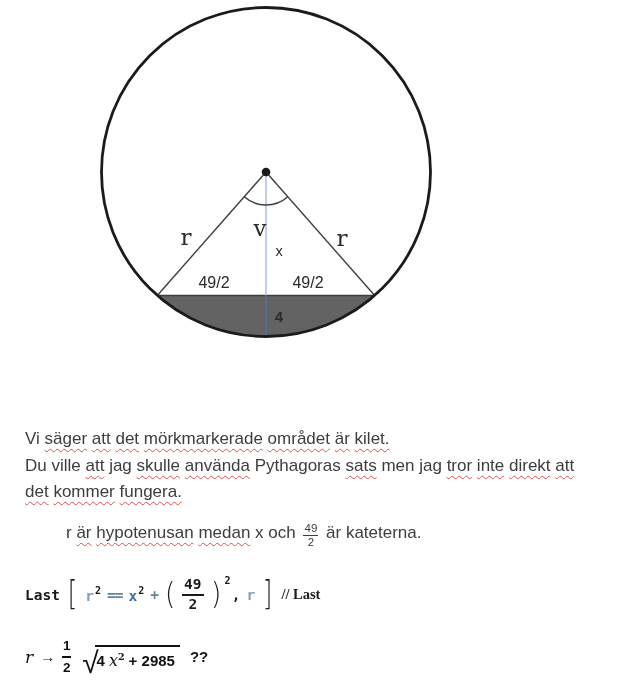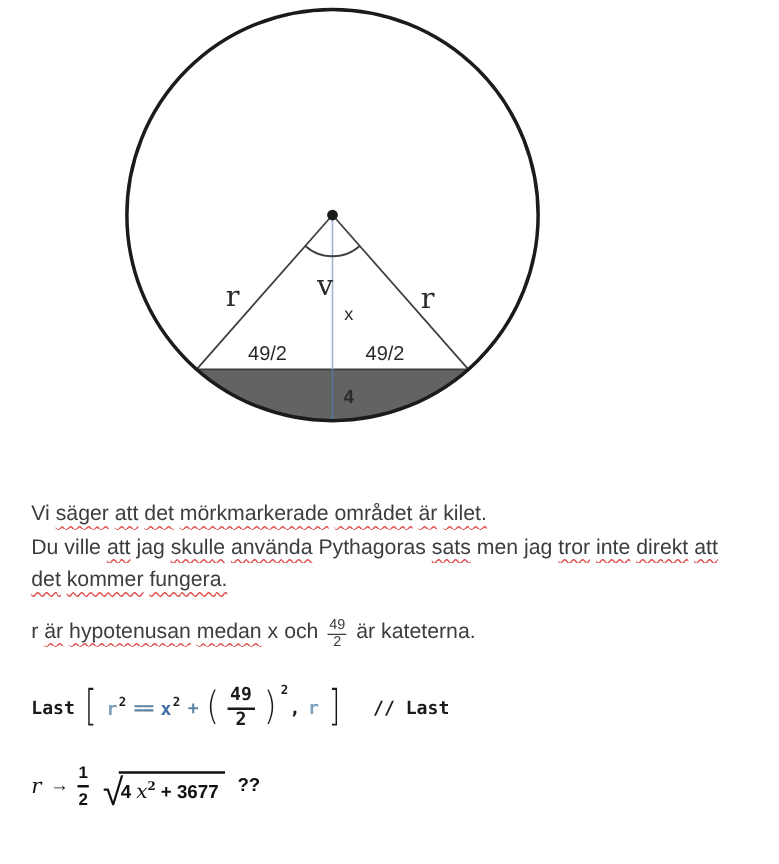--- a/index.html
+++ b/index.html
@@ -2,23 +2,23 @@
 <html><head>
 <meta charset="utf-8">
 <style>
   html,body{margin:0;padding:0;background:#ffffff;}
   .page{position:relative;width:623px;height:691px;background:#ffffff;overflow:hidden;
         font-family:"Liberation Sans",sans-serif;color:#3d3d3d;}
   .diagram{position:absolute;top:0;left:0;}
   .diagram text{font-family:"DejaVu Serif",serif;fill:#2a2a2a;}
   .diagram text.sans{font-family:"Liberation Sans",sans-serif;}
 
-  .text-block{position:absolute;left:25px;top:398px;width:598px;}
+  .text-block{position:absolute;left:25px;top:426px;width:598px;}
   p.para{margin:0;font-size:17px;line-height:26.5px;white-space:nowrap;letter-spacing:0;}
-  p.para2{margin-top:14px;}
+  p.para2{margin-top:14px;margin-left:41px;}
   .sq{text-decoration-line:underline;text-decoration-style:wavy;
       text-decoration-color:#e04f4f;text-decoration-thickness:1px;
       text-underline-offset:3.5px;text-decoration-skip-ink:none;}
   .ifrac{display:inline-flex;flex-direction:column;align-items:center;vertical-align:middle;
          font-size:11.5px;line-height:1.1;margin:0 3px;position:relative;top:2px;}
   .ifrac .num{border-bottom:1.5px solid #3d3d3d;padding:0 1px 0.5px;}
   .ifrac .den{padding-top:0.5px;}
 
   .code-line{margin-top:24px;display:flex;align-items:center;gap:6px;
              font-family:"DejaVu Sans Mono",monospace;font-weight:bold;
@@ -98,36 +98,36 @@
       <span class="cparen">(</span>
       <span class="cfrac">
         <span class="fnum">49</span>
         <span class="fden">2</span>
       </span>
       <span class="cparen">)</span>
       <span class="csup">2</span>
       <span style="margin-left:-5px;">,</span>
       <span class="cvar-r">r</span>
       <span class="cbr">]</span>
-      <span style="margin-left:18px;">// Last</span>
+      <span style="margin-left:1px;font-family:Liberation Serif, serif;">// Last</span>
     </div>
 
     <div class="result-line">
       <span class="rvar">r</span>
       <span class="rarrow">→</span>
       <span class="rfrac">
         <span>1</span>
         <span class="bar"></span>
         <span>2</span>
       </span>
       <span class="rsqrt">
         <span class="rrad">√</span>
         <span class="rradicand">
           <span>4</span>
           <span class="ritalic"><span>x</span><sup>2</sup></span>
-          <span>+ 3677</span>
+          <span>+ 2985</span>
         </span>
       </span>
       <span class="rqq">??</span>
     </div>
 
   </div>
 </div>
 
 </body></html>

